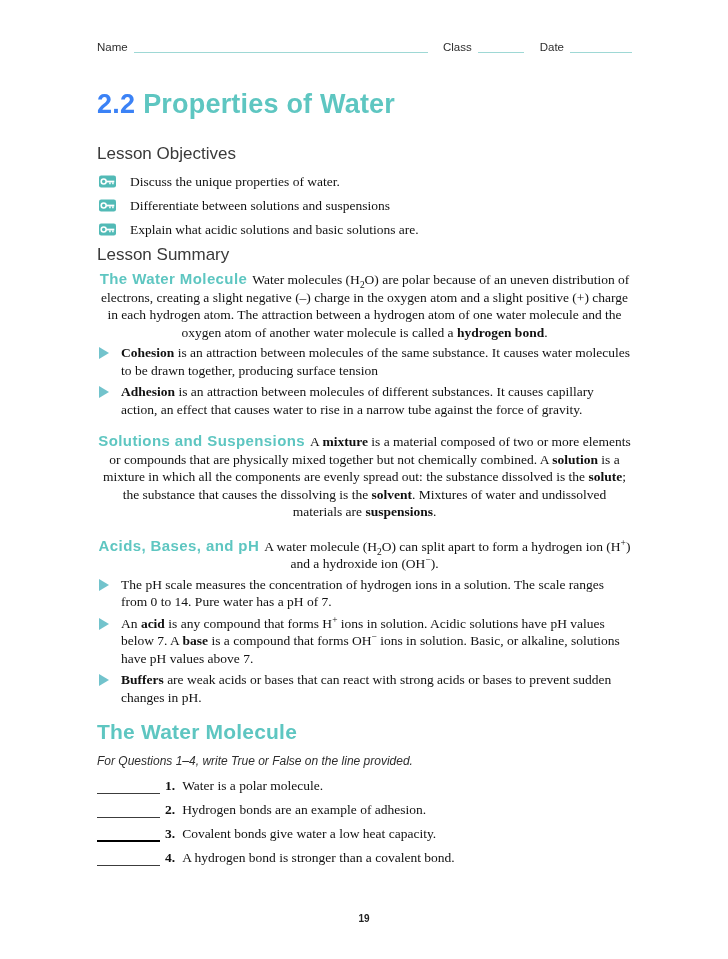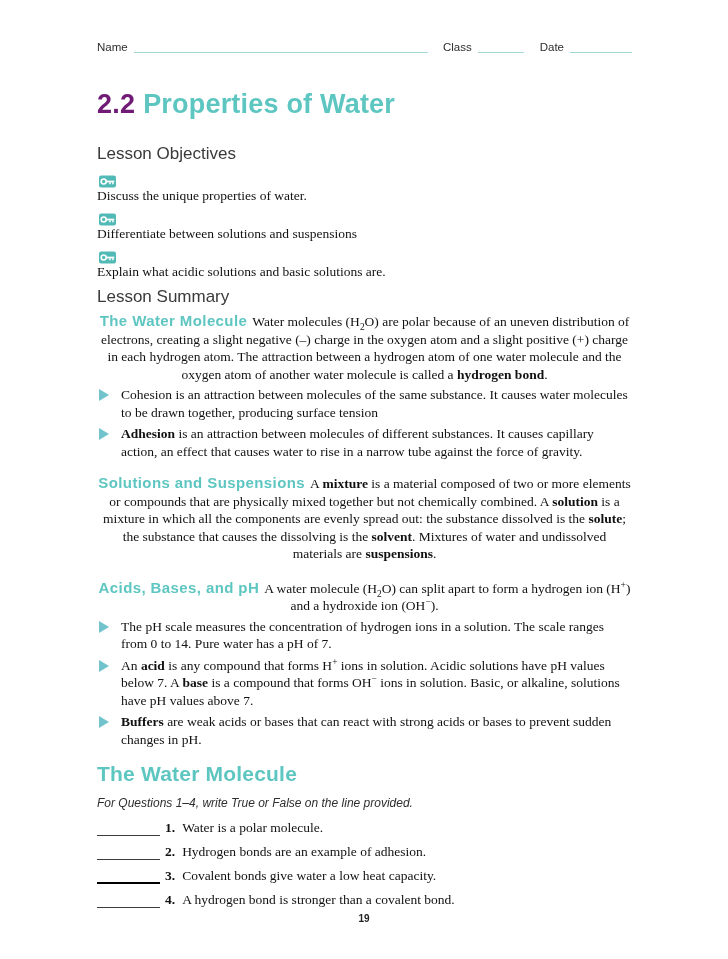--- a/index.html
+++ b/index.html
@@ -30,34 +30,34 @@
   .class-line { width: 46px; margin-right: 16px; }
   .date-line { width: 62px; }
 
   
   .title {
     margin-top: 37px;
     font-family: "Liberation Sans", sans-serif;
     font-weight: bold; font-size: 27px; line-height: 28px;
     letter-spacing: 0.2px;
   }
-  .title .num { color: #701a75; margin-right: 8px; }
+  .title .num { color: #3b82f6; margin-right: 8px; }
   .title .ttl { color: #5ec6c1; }
 
   
   .sec-head {
     font-family: "Liberation Sans", sans-serif;
     font-size: 17px; line-height: 19px; color: #3a3a3a;
   }
   .lo-head { margin-top: 26px; }
   .ls-head { }
 
   
   .objectives { margin-top: 10px; }
-  .objective { display: flex; align-items: flex-start; margin-bottom: 7px; line-height: 17px; flex-direction: column; }
+  .objective { display: flex; align-items: flex-start; margin-bottom: 7px; line-height: 17px; }
   .key-wrap { width: 17px; height: 13px; margin: 1px 14px 0 2px; flex: 0 0 auto; }
   .obj-text { font-size: 13.5px; }
 
   
   .para { font-size: 13.5px; line-height: 17.5px; text-align: center; }
   .p-water { margin-top: 6px; }
   .p-solutions { margin-top: 14px; }
   .p-acids { margin-top: 16px; }
   .inline-head {
     font-family: "Liberation Sans", sans-serif;
@@ -166,21 +166,21 @@
 
   <div class="sec-head ls-head">Lesson Summary</div>
 
   <p class="para p-water">
     <span class="inline-head">The Water Molecule</span><span><span>Water molecules (H</span><sub>2</sub><span>O) are polar because of an uneven distribution of electrons, creating a slight negative (–) charge in the oxygen atom and a slight positive (+) charge in each hydrogen atom. The attraction between a hydrogen atom of one water molecule and the oxygen atom of another water molecule is called a </span><span style="font-weight: bold;">hydrogen bond</span><span>.</span></span>
   </p>
 
   <div class="bullets">
     <div class="bullet">
       <span class="tri"></span>
-      <span class="bullet-text"><span style="font-weight: normal;">Cohesion</span><span> is an attraction between molecules of the same substance. It causes water molecules to be drawn together, producing surface tension</span></span>
+      <span class="bullet-text"><span style="font-weight: bold;">Cohesion</span><span> is an attraction between molecules of the same substance. It causes water molecules to be drawn together, producing surface tension</span></span>
     </div>
     <div class="bullet">
       <span class="tri"></span>
       <span class="bullet-text"><span style="font-weight: bold;">Adhesion</span><span> is an attraction between molecules of different substances. It causes capillary action, an effect that causes water to rise in a narrow tube against the force of gravity.</span></span>
     </div>
   </div>
 
   <p class="para p-solutions">
     <span class="inline-head">Solutions and Suspensions</span><span><span>A </span><span style="font-weight: bold;">mixture</span><span> is a material composed of two or more elements or compounds that are physically mixed together but not chemically combined. A </span><span style="font-weight: bold;">solution</span><span> is a mixture in which all the components are evenly spread out: the substance dissolved is the </span><span style="font-weight: bold;">solute</span><span>; the substance that causes the dissolving is the </span><span style="font-weight: bold;">solvent</span><span>. Mixtures of water and undissolved materials are </span><span style="font-weight: bold;">suspensions</span><span>.</span></span>
   </p>

